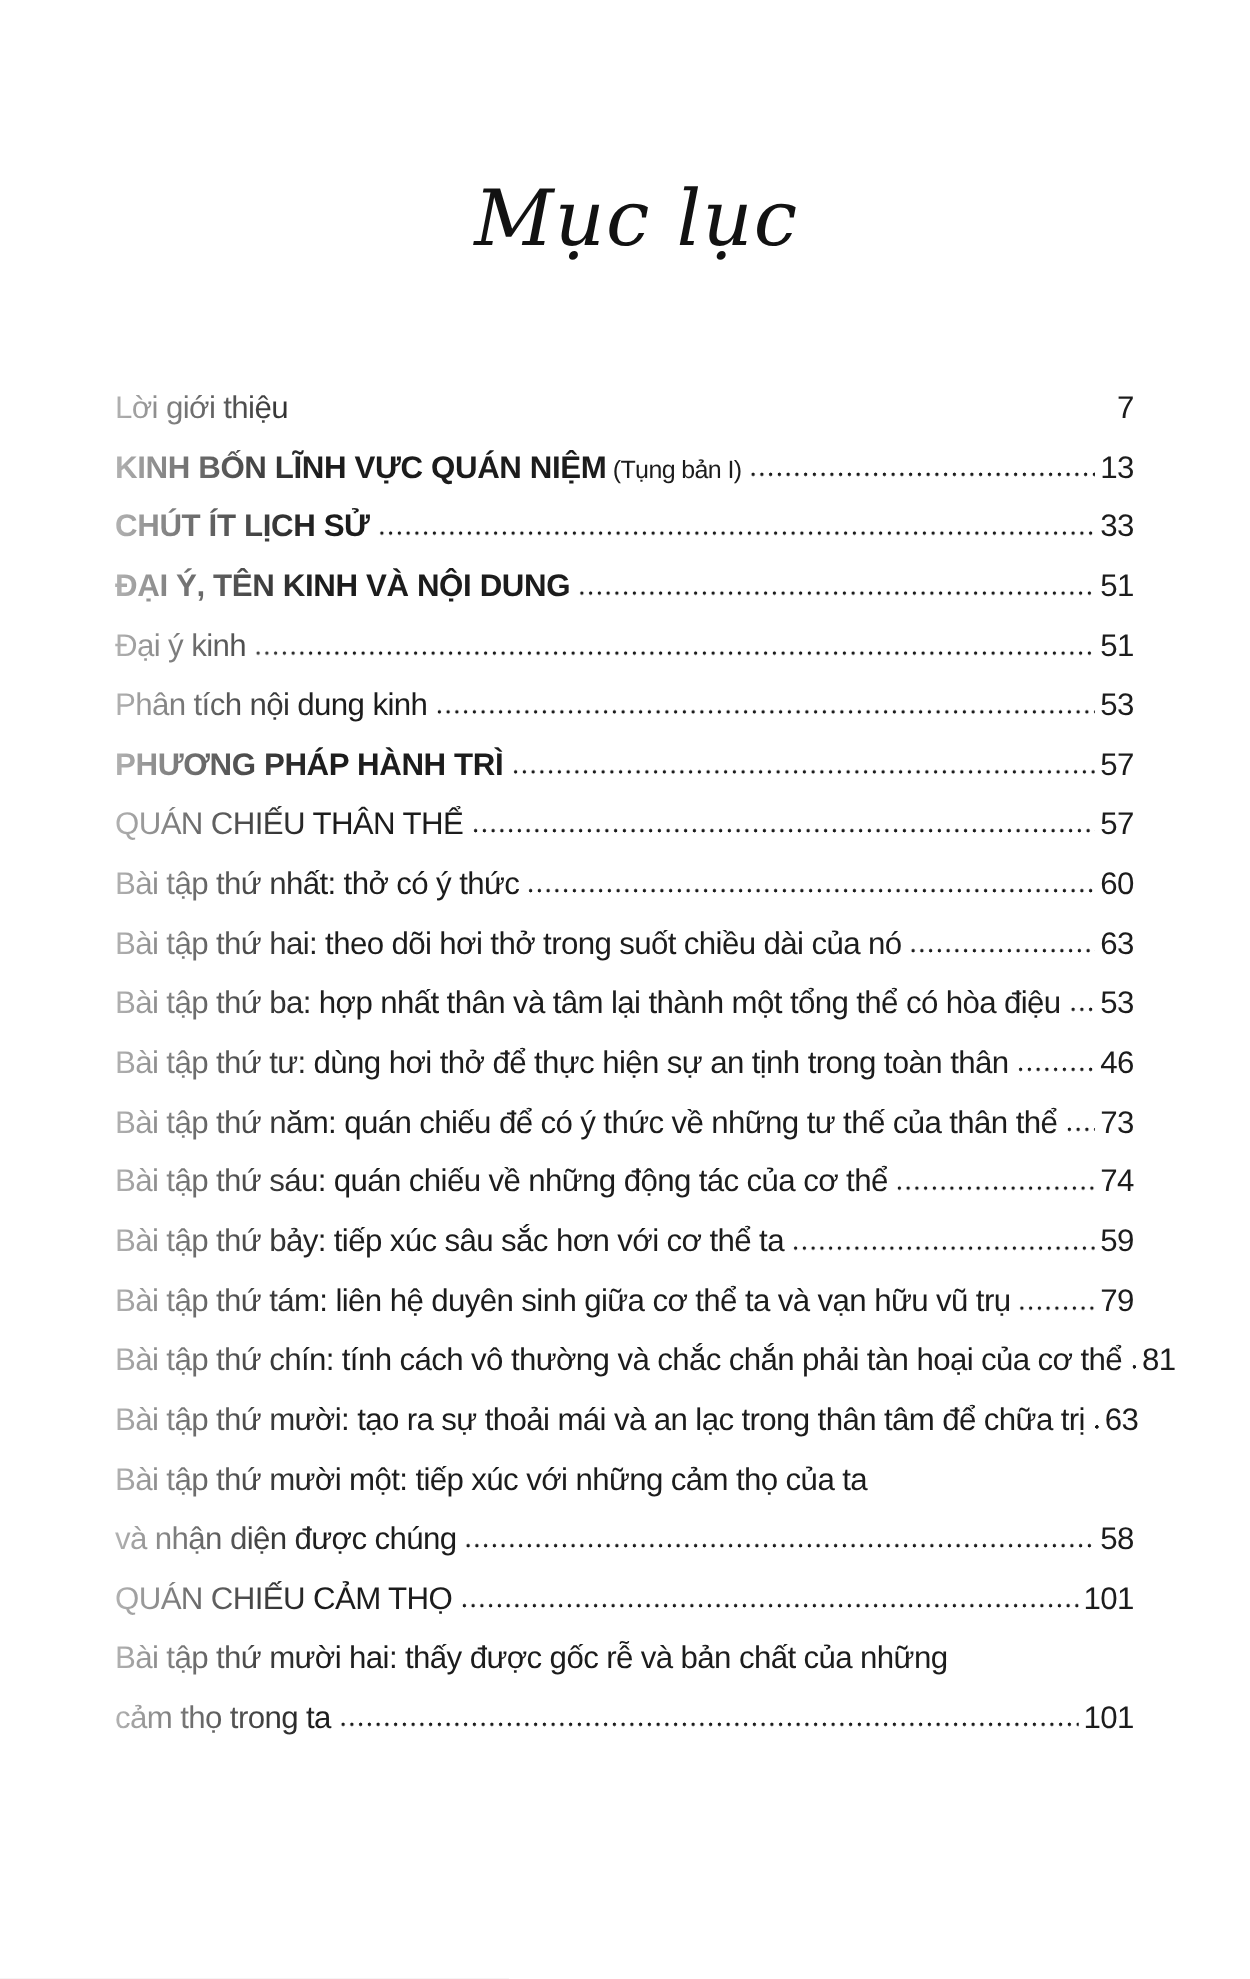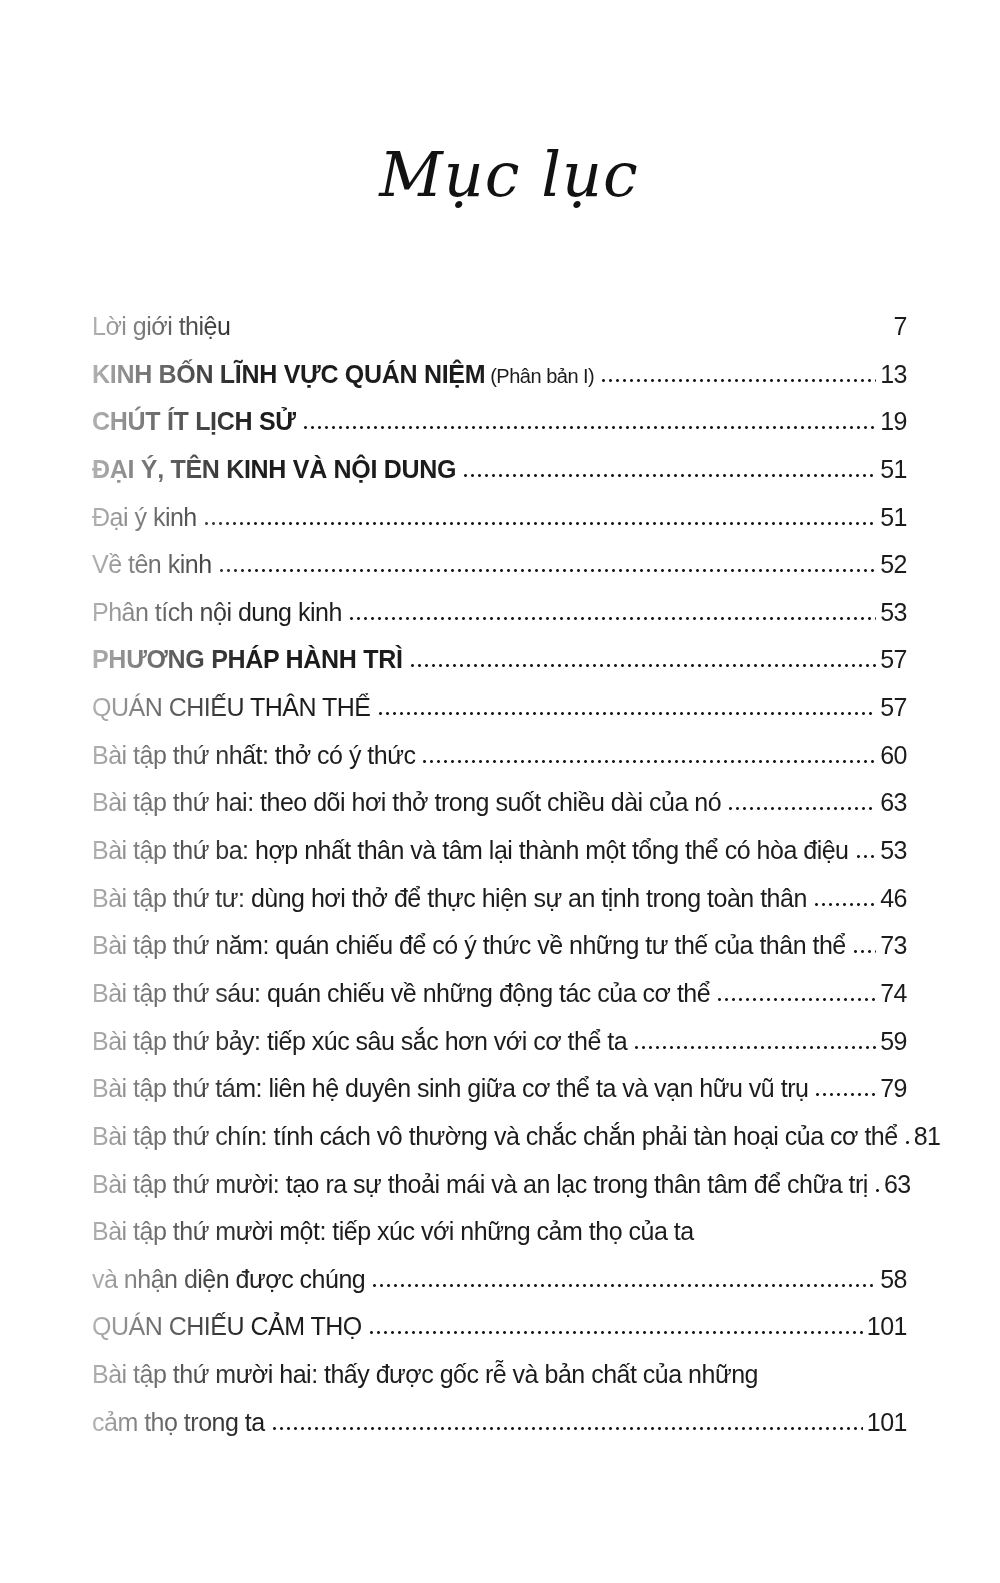--- a/index.html
+++ b/index.html
@@ -104,52 +104,46 @@
   <div class="toc">
   <div class="toc-row no-dots">
     <span class="label">Lời giới thiệu</span>
 
     <span class="dots"></span>
     <span class="page-num">7</span>
   </div>
 
   <div class="toc-row bold">
     <span class="label">KINH BỐN LĨNH VỰC QUÁN NIỆM</span>
-    <span class="suffix">(Phân bản I)</span>
+    <span class="suffix">(Tụng bản I)</span>
     <span class="dots"></span>
     <span class="page-num">13</span>
   </div>
 
   <div class="toc-row bold">
     <span class="label">CHÚT ÍT LỊCH SỬ</span>
 
     <span class="dots"></span>
-    <span class="page-num">19</span>
+    <span class="page-num">33</span>
   </div>
 
   <div class="toc-row bold">
     <span class="label">ĐẠI Ý, TÊN KINH VÀ NỘI DUNG</span>
 
     <span class="dots"></span>
     <span class="page-num">51</span>
   </div>
 
   <div class="toc-row">
     <span class="label">Đại ý kinh</span>
 
     <span class="dots"></span>
     <span class="page-num">51</span>
   </div>
 
-  <div class="toc-row">
-    <span class="label">Về tên kinh</span>
-
-    <span class="dots"></span>
-    <span class="page-num">52</span>
-  </div>
 
   <div class="toc-row">
     <span class="label">Phân tích nội dung kinh</span>
 
     <span class="dots"></span>
     <span class="page-num">53</span>
   </div>
 
   <div class="toc-row bold">
     <span class="label">PHƯƠNG PHÁP HÀNH TRÌ</span>

